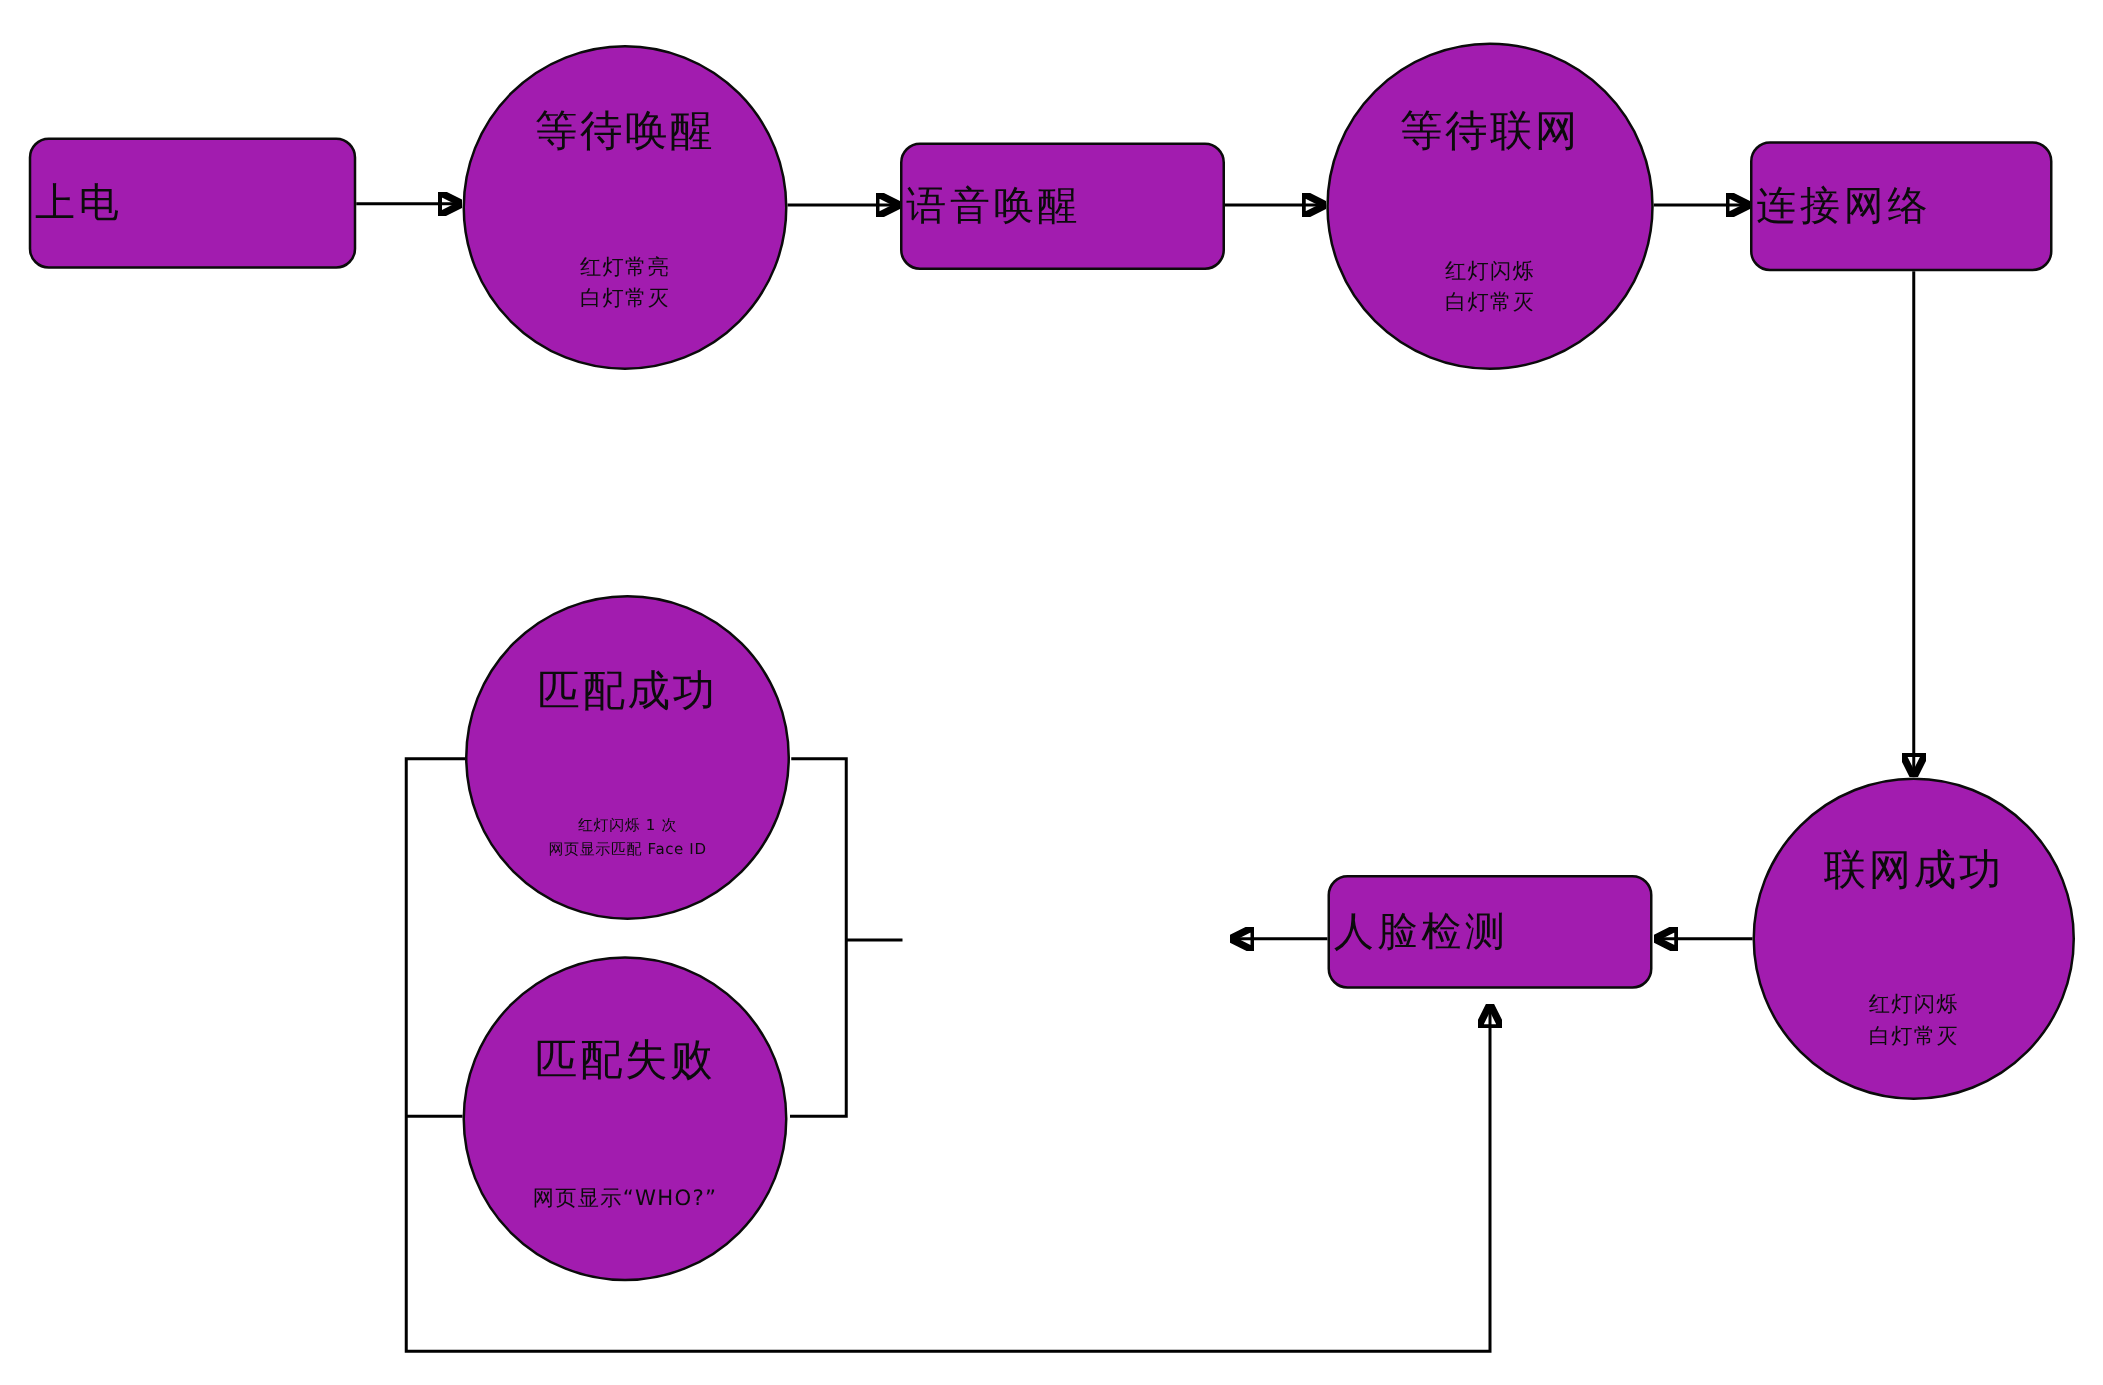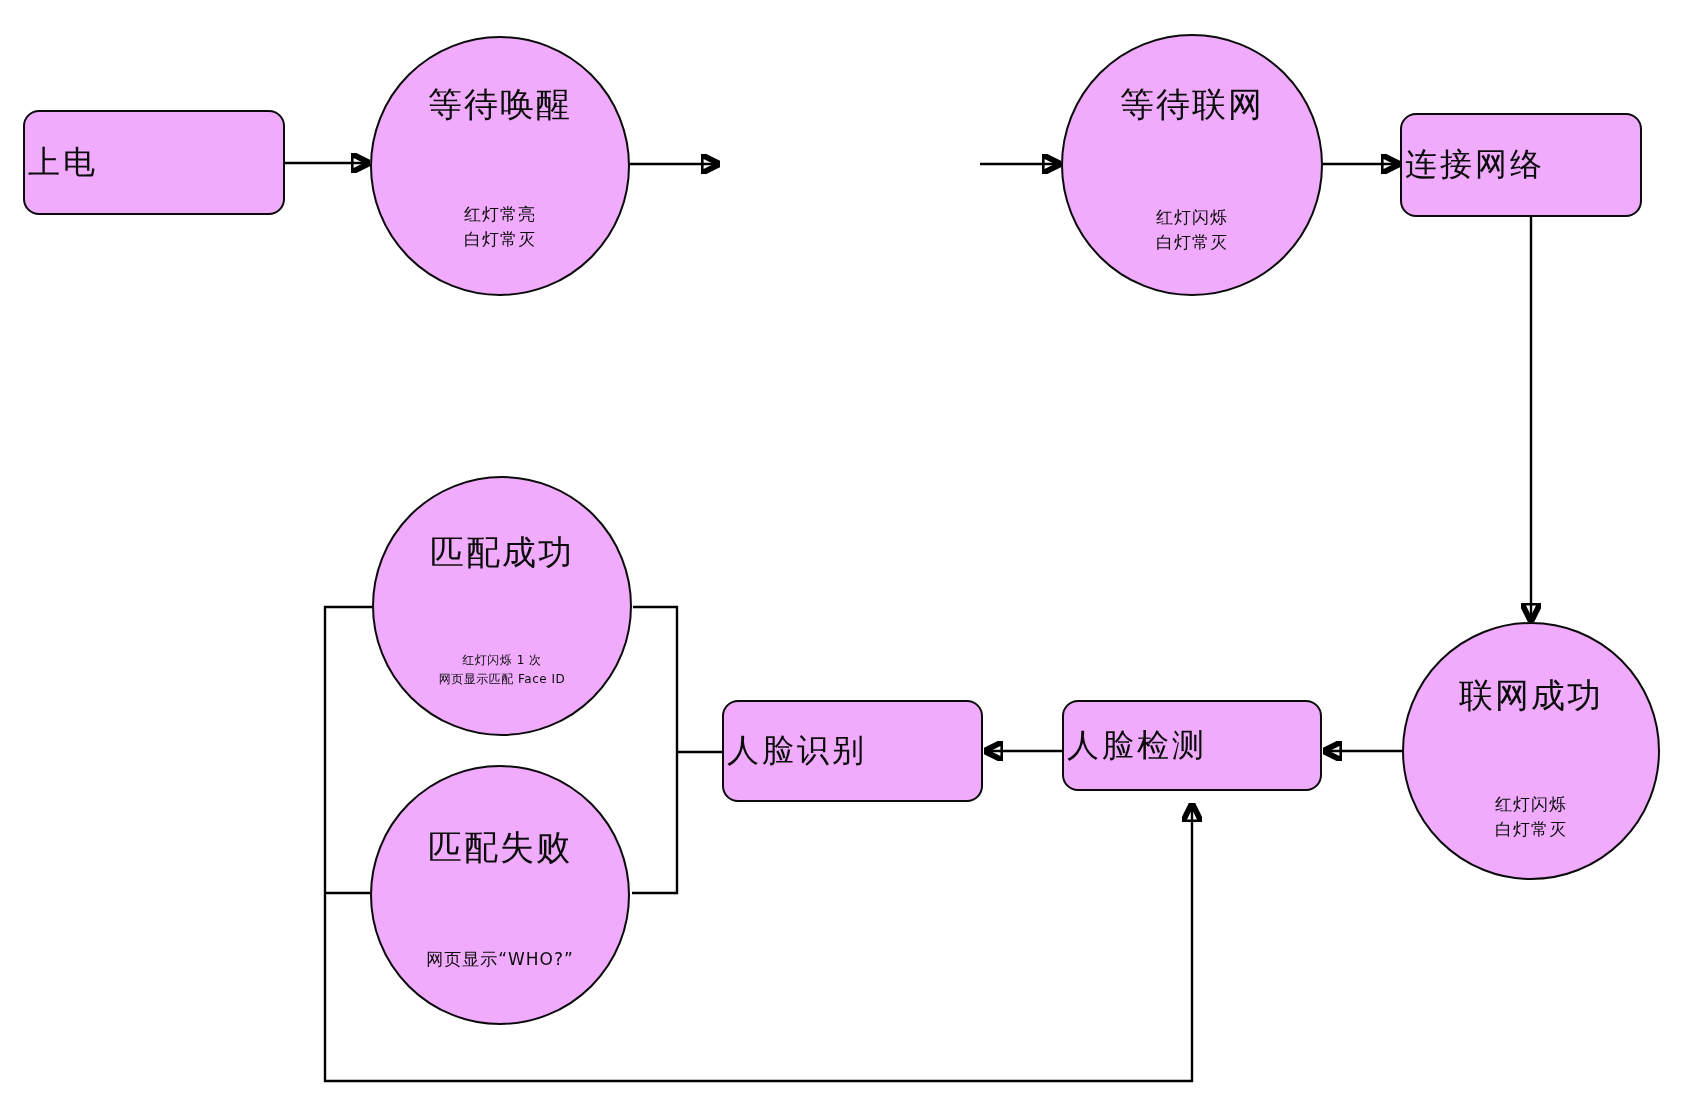--- a/index.html
+++ b/index.html
@@ -22,21 +22,21 @@
     width: 1682px;
     height: 1108px;
   }
   .wires path {
     fill: none;
     stroke: #000000;
     stroke-width: 2.4;
   }
   .node {
     position: absolute;
-    background: #f0abfc;
+    background: #a21caf;
     border: 2.5px solid #0b0b0b;
     box-sizing: border-box;
   }
   .box {
     border-radius: 16px;
     display: flex;
     align-items: center;
     justify-content: flex-start;
   }
   .box-label {
@@ -104,20 +104,23 @@
   </div>
 
   <div class="node circle" style="left:370px;top:36px;width:260px;height:260px">
     <div class="c-title" style="top:44px">等待唤醒</div>
     <div class="c-status" style="top:164px">
       <div>红灯常亮</div>
       <div>白灯常灭</div>
     </div>
   </div>
 
+  <div class="node box" style="left:720px;top:114px;width:260px;height:102px">
+    <span class="box-label">语音唤醒</span>
+  </div>
 
   <div class="node circle" style="left:1061px;top:34px;width:262px;height:262px">
     <div class="c-title" style="top:46px">等待联网</div>
     <div class="c-status" style="top:169px">
       <div>红灯闪烁</div>
       <div>白灯常灭</div>
     </div>
   </div>
 
   <div class="node box" style="left:1400px;top:113px;width:242px;height:104px">
@@ -129,23 +132,20 @@
     <div class="c-status" style="top:168px">
       <div>红灯闪烁</div>
       <div>白灯常灭</div>
     </div>
   </div>
 
   <div class="node box" style="left:1062px;top:700px;width:260px;height:91px">
     <span class="box-label">人脸检测</span>
   </div>
 
-  <div class="node box" style="left:722px;top:700px;width:261px;height:102px">
-    <span class="box-label">人脸识别</span>
-  </div>
 
   <div class="node circle" style="left:372px;top:476px;width:260px;height:260px">
     <div class="c-title" style="top:52px">匹配成功</div>
     <div class="c-status tight" style="top:173px">
       <div>红灯闪烁 1 次</div>
       <div>网页显示匹配 Face ID</div>
     </div>
   </div>
 
   <div class="node circle" style="left:370px;top:765px;width:260px;height:260px">

